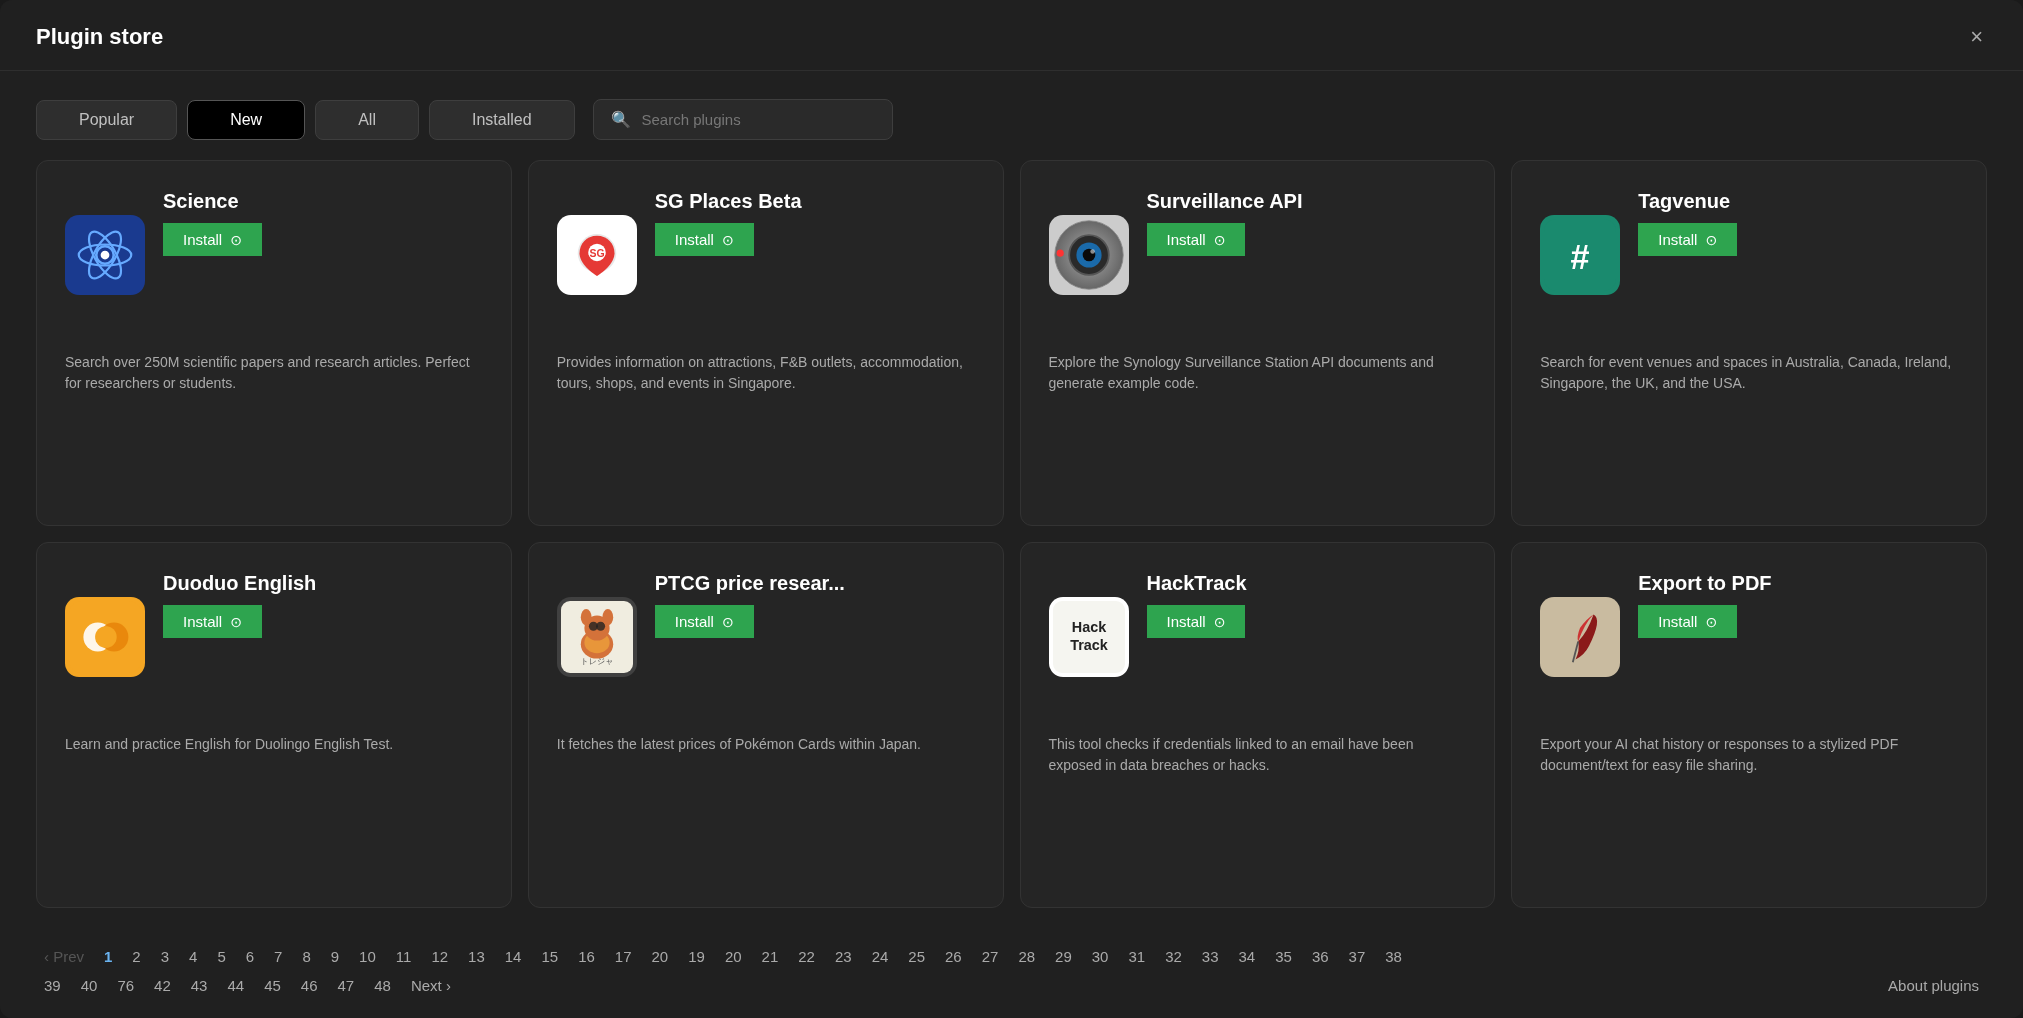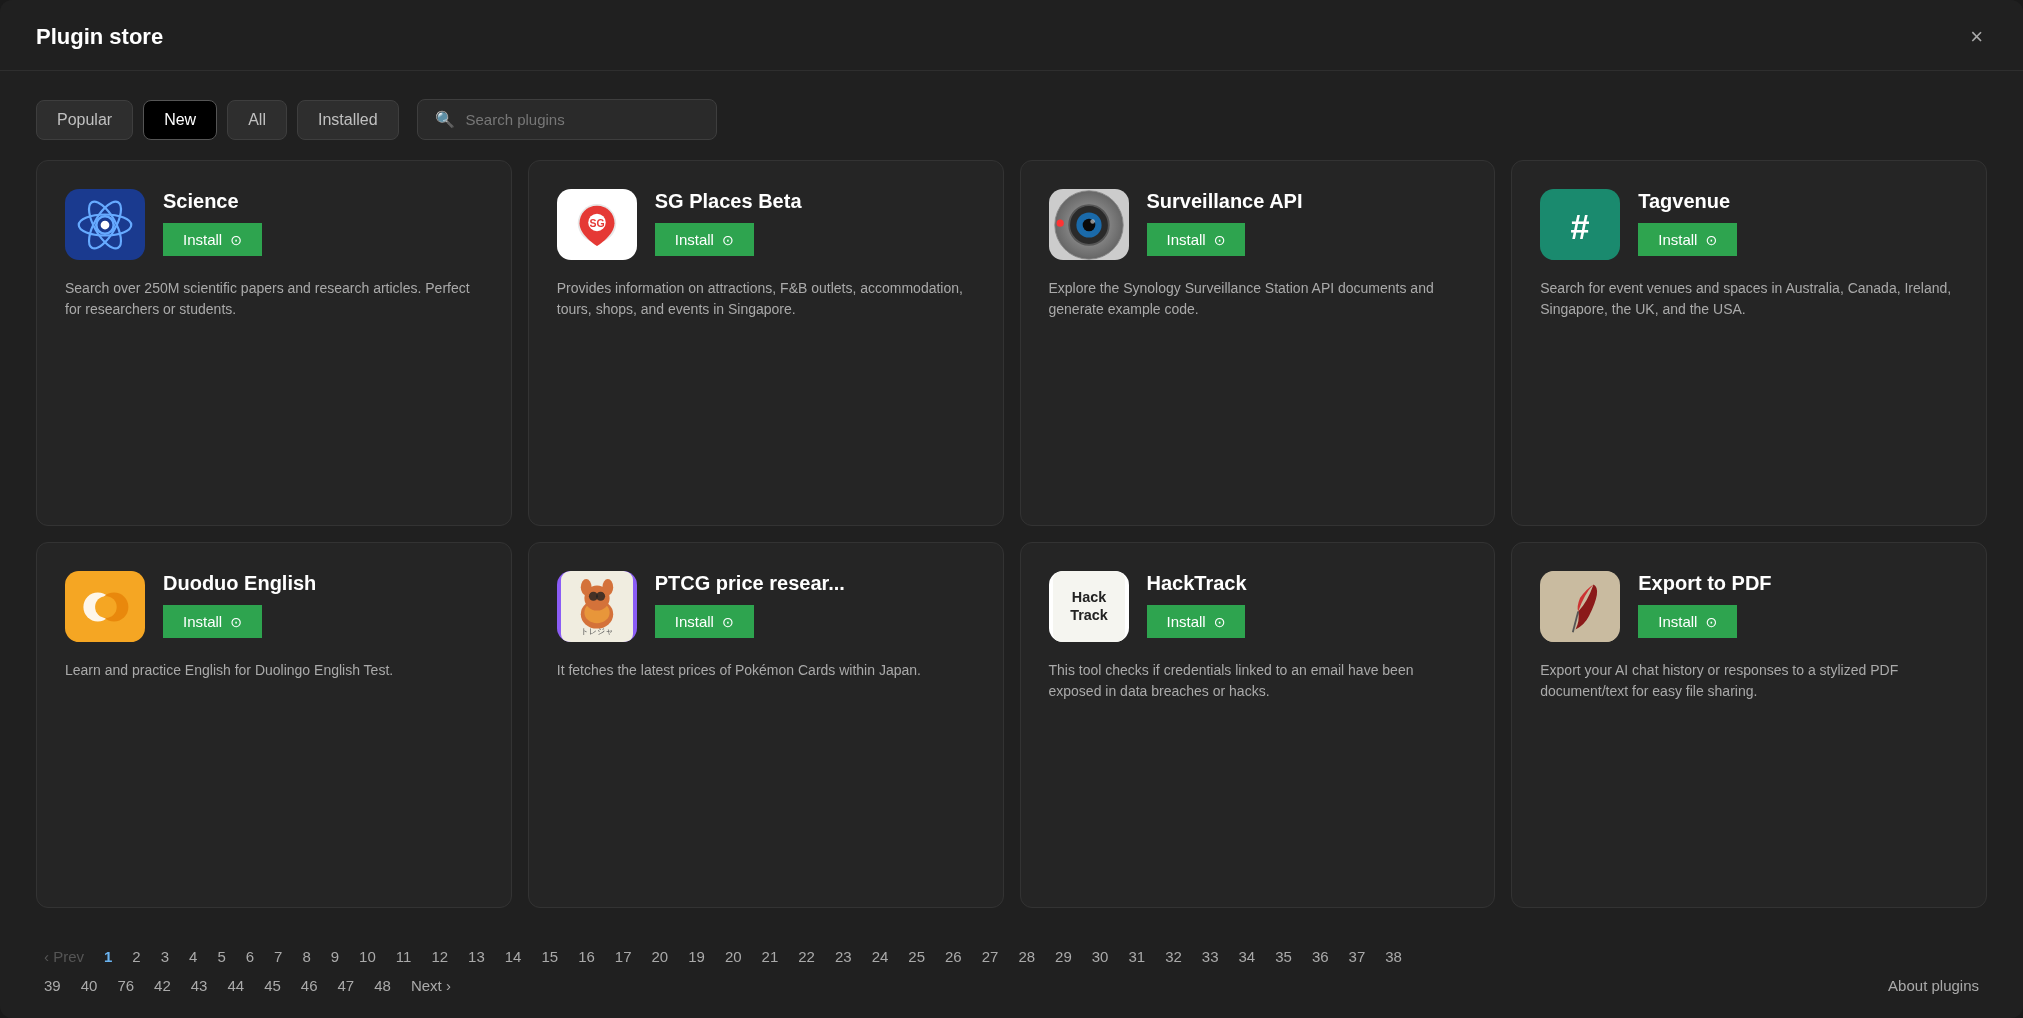--- a/index.html
+++ b/index.html
@@ -48,21 +48,21 @@
       display: flex;
       align-items: center;
       gap: 10px;
       padding: 28px 36px 20px 36px;
     }
     .tab-btn {
       background: #2e2e2e;
       border: 1px solid #3e3e3e;
       color: #c0c0c0;
       border-radius: 8px;
-      padding: 10px 20px;
+      padding: 10px 42px;
       font-size: 16px;
       cursor: pointer;
     }
     .tab-btn.active {
       background: #000000;
       color: #ffffff;
       border-color: #555;
     }
     .search-box {
       display: flex;
@@ -104,28 +104,29 @@
       flex-direction: column;
     }
     .plugin-header {
       display: flex;
       align-items: flex-start;
       gap: 18px;
       margin-bottom: 18px;
     }
     .plugin-icon {
       width: 80px;
-      height: 71px;
+      height: 80px;
       border-radius: 14px;
       flex-shrink: 0;
       overflow: hidden;
       display: flex;
       align-items: center;
       justify-content: center;
       font-size: 28px;
+      margin-top: 26px;
     }
     .plugin-title-area {
       display: flex;
       flex-direction: column;
       gap: 10px;
     }
     .plugin-name {
       font-size: 20px;
       font-weight: 600;
       color: #ffffff;
@@ -144,20 +145,21 @@
       gap: 8px;
       width: fit-content;
     }
     .install-icon {
       font-size: 14px;
     }
     .plugin-desc {
       font-size: 14px;
       color: #aaa;
       line-height: 1.5;
+      margin-top: 39px;
     }
     .pagination {
       display: flex;
       align-items: flex-start;
       gap: 4px;
       padding: 16px 36px 20px 36px;
       flex-wrap: wrap;
     }
     .page-btn {
       background: none;
@@ -178,21 +180,21 @@
       cursor: pointer;
       padding: 4px 8px;
     }
 
     
     .icon-science { background: #1a3a8f; }
     .icon-sgplaces { background: #fff; }
     .icon-surveillance { background: #ccc; }
     .icon-tagvenue { background: #1a8a6e; }
     .icon-duoduo { background: #f5a623; }
-    .icon-ptcg { background: #8b5cf6; }
+    .icon-ptcg { background: #404040; }
     .icon-hacktrack { background: #fff; }
     .icon-exportpdf { background: #c9bba0; }
 
     
     .science-svg { width: 70px; height: 70px; }
   </style>
 </head>
 <body>
 
 <div class="modal">

